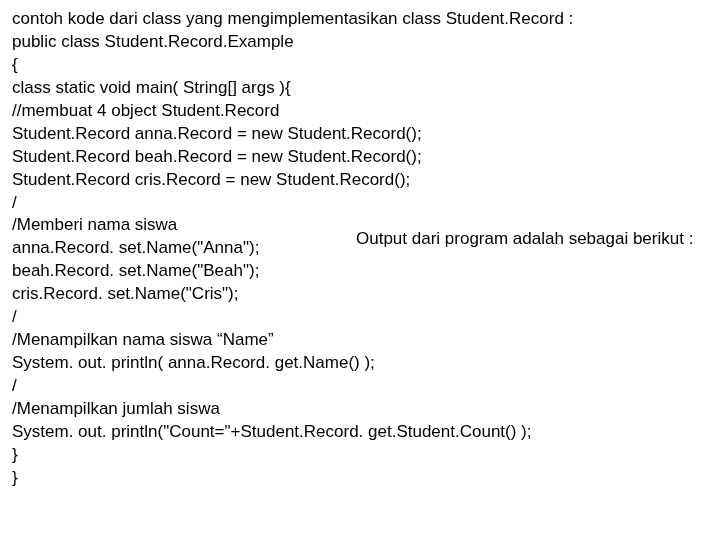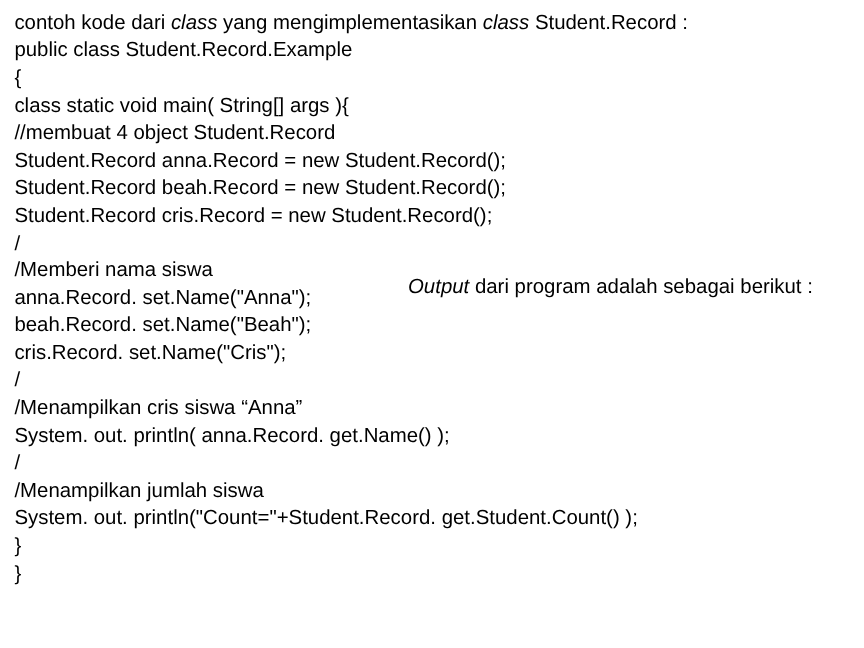--- a/index.html
+++ b/index.html
@@ -12,25 +12,24 @@
     font-size: 17px;
     line-height: 1.35;
     color: #000;
     background: #fff;
     position: relative;
   }
   .line {
     white-space: pre-wrap;
   }
   .italic {
-    font-style: italic;
   }
   .output-box {
     position: absolute;
-    left: 340px;
+    left: 356px;
     top: 228px;
     width: 360px;
   }
 </style>
 </head>
 <body>
 
 <div class="line"><span>contoh kode dari </span><span class="italic">class</span><span> yang mengimplementasikan </span><span class="italic">class</span><span> Student.Record :</span></div>
 <div class="line">public class Student.Record.Example</div>
 <div class="line">{</div>
@@ -38,21 +37,21 @@
 <div class="line">//membuat 4 object Student.Record</div>
 <div class="line">Student.Record anna.Record = new Student.Record();</div>
 <div class="line">Student.Record beah.Record = new Student.Record();</div>
 <div class="line">Student.Record cris.Record = new Student.Record();</div>
 <div class="line">/</div>
 <div class="line">/Memberi nama siswa</div>
 <div class="line">anna.Record. set.Name("Anna");</div>
 <div class="line">beah.Record. set.Name("Beah");</div>
 <div class="line">cris.Record. set.Name("Cris");</div>
 <div class="line">/</div>
-<div class="line">/Menampilkan cris siswa “Anna”</div>
+<div class="line">/Menampilkan nama siswa “Name”</div>
 <div class="line">System. out. println( anna.Record. get.Name() );</div>
 <div class="line">/</div>
 <div class="line">/Menampilkan jumlah siswa</div>
 <div class="line">System. out. println("Count="+Student.Record. get.Student.Count() );</div>
 <div class="line">}</div>
 <div class="line">}</div>
 
 <div class="output-box">
   <div class="line"><span class="italic">Output</span><span> dari program adalah sebagai berikut :</span></div>
 </div>

